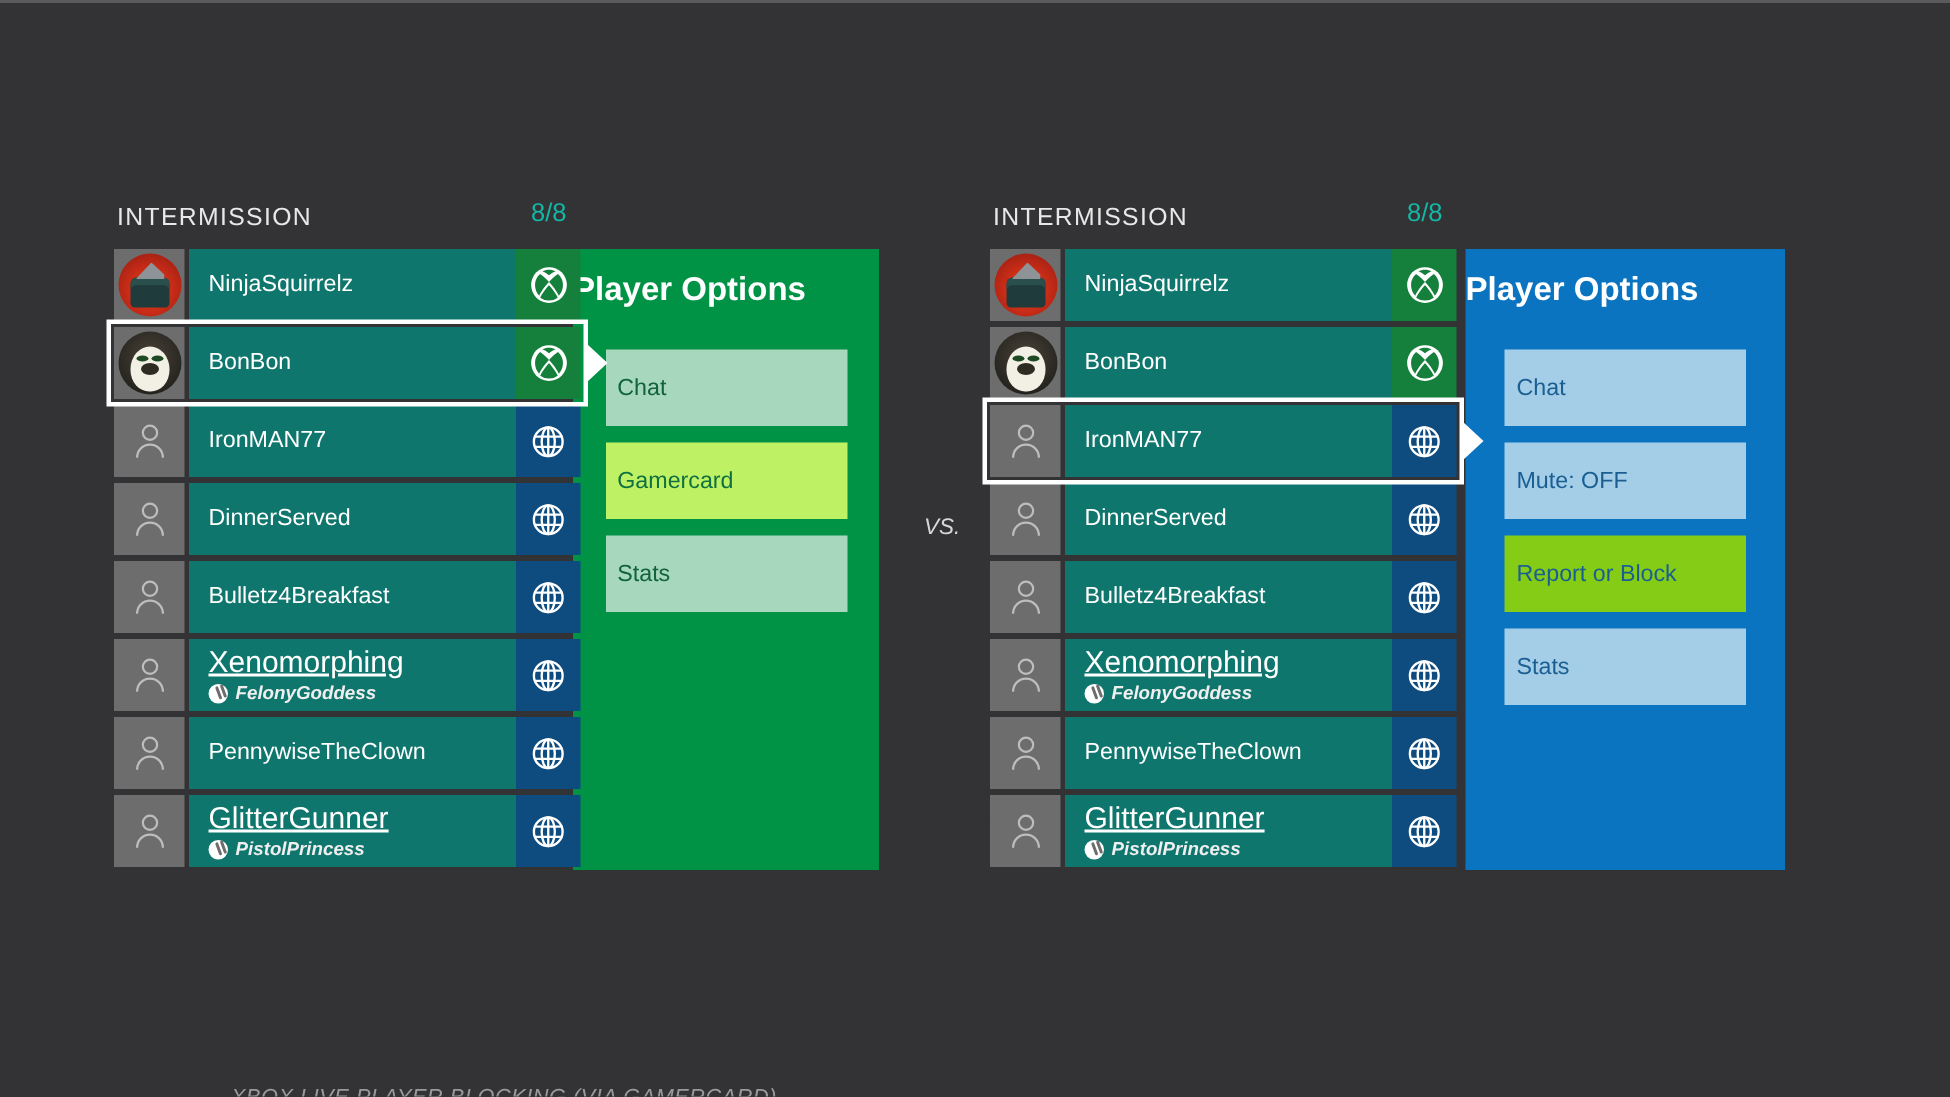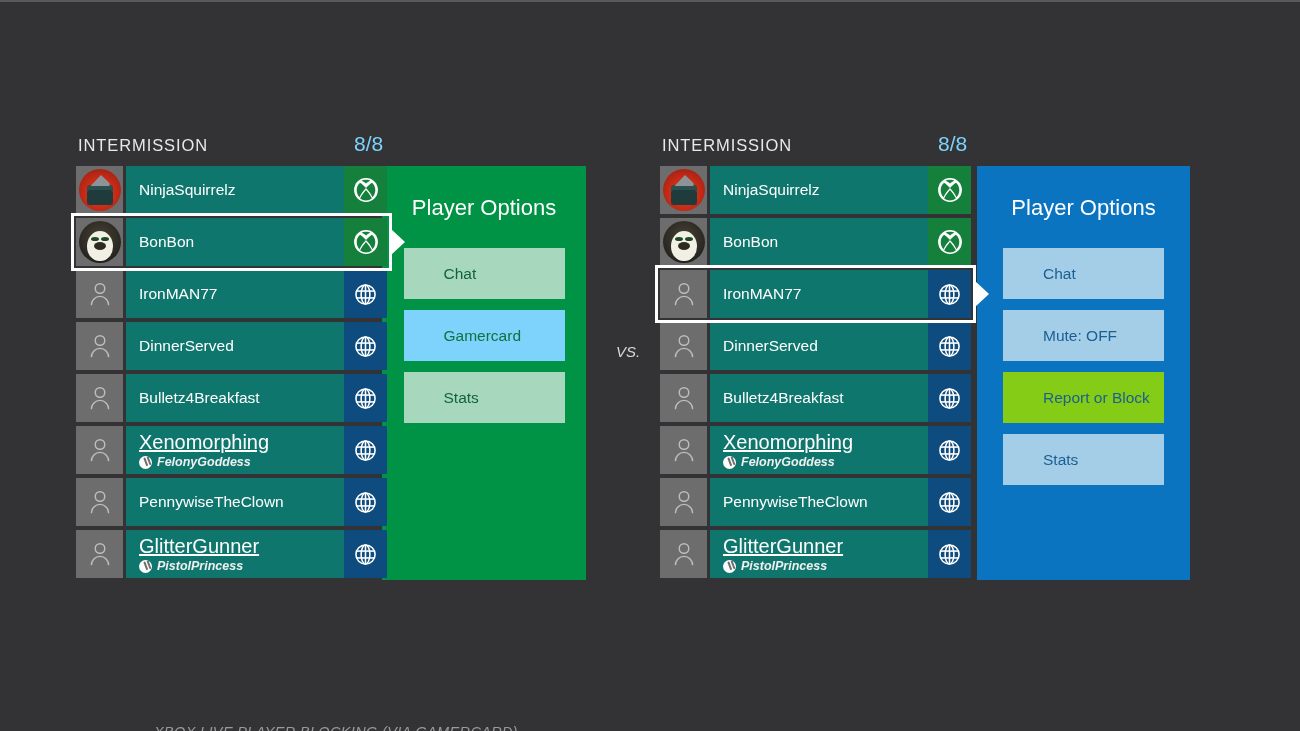--- a/index.html
+++ b/index.html
@@ -43,22 +43,22 @@
     position: absolute;
     left: 2px;
     top: 4px;
     color: #e8e8e8;
     font-size: 16.5px;
     letter-spacing: 0.9px;
   }
   .panel-count {
     position: absolute;
     top: 0px;
-    color: #7dd3fc;
-    font-size: 21px;
+    color: #14b8a6;
+    font-size: 17px;
   }
   .panel.left  .panel-count { left: 278px; }
   .panel.right .panel-count { left: 278px; }
 
   .panel-body {
     position: relative;
   }
 
   
   .player-list {
@@ -202,46 +202,45 @@
     position: absolute;
     top: 0;
     width: 204px;
     height: 414px;
     box-sizing: border-box;
   }
   .options-panel.green { left: 306px; background: #009245; }
   .options-panel.blue  { left: 317px; width: 213px; background: #0a74c0; }
 
   .options-title {
-    text-align: center;
     color: #ffffff;
     font-size: 22px;
-    margin-top: 29px;
-    font-weight: 400;
+    margin-top: 14px;
+    font-weight: 700;
   }
   .options-list {
     margin-top: 27px;
     display: flex;
     flex-direction: column;
     gap: 11px;
     align-items: center;
   }
   .option-item {
     width: 161px;
     height: 51px;
     display: flex;
     align-items: center;
-    padding-left: 40px;
+    padding-left: 8px;
     box-sizing: border-box;
     font-size: 15.5px;
   }
   .options-panel.blue .option-item { width: 161px; }
 
   .option-item.idle-green   { background: #a7d8bd; color: #12633c; }
-  .option-item.active-green { background: #7dd3fc;  color: #117041; }
+  .option-item.active-green { background: #bef264;  color: #117041; }
   .option-item.idle-blue    { background: #a4cde8; color: #1b5f92; }
   .option-item.active-blue  { background: #84cc16;  color: #1b5f92; }
 
   
   .caption {
     position: absolute;
     color: #9a9a9c;
     font-size: 14.5px;
     font-style: italic;
     letter-spacing: 0.35px;

